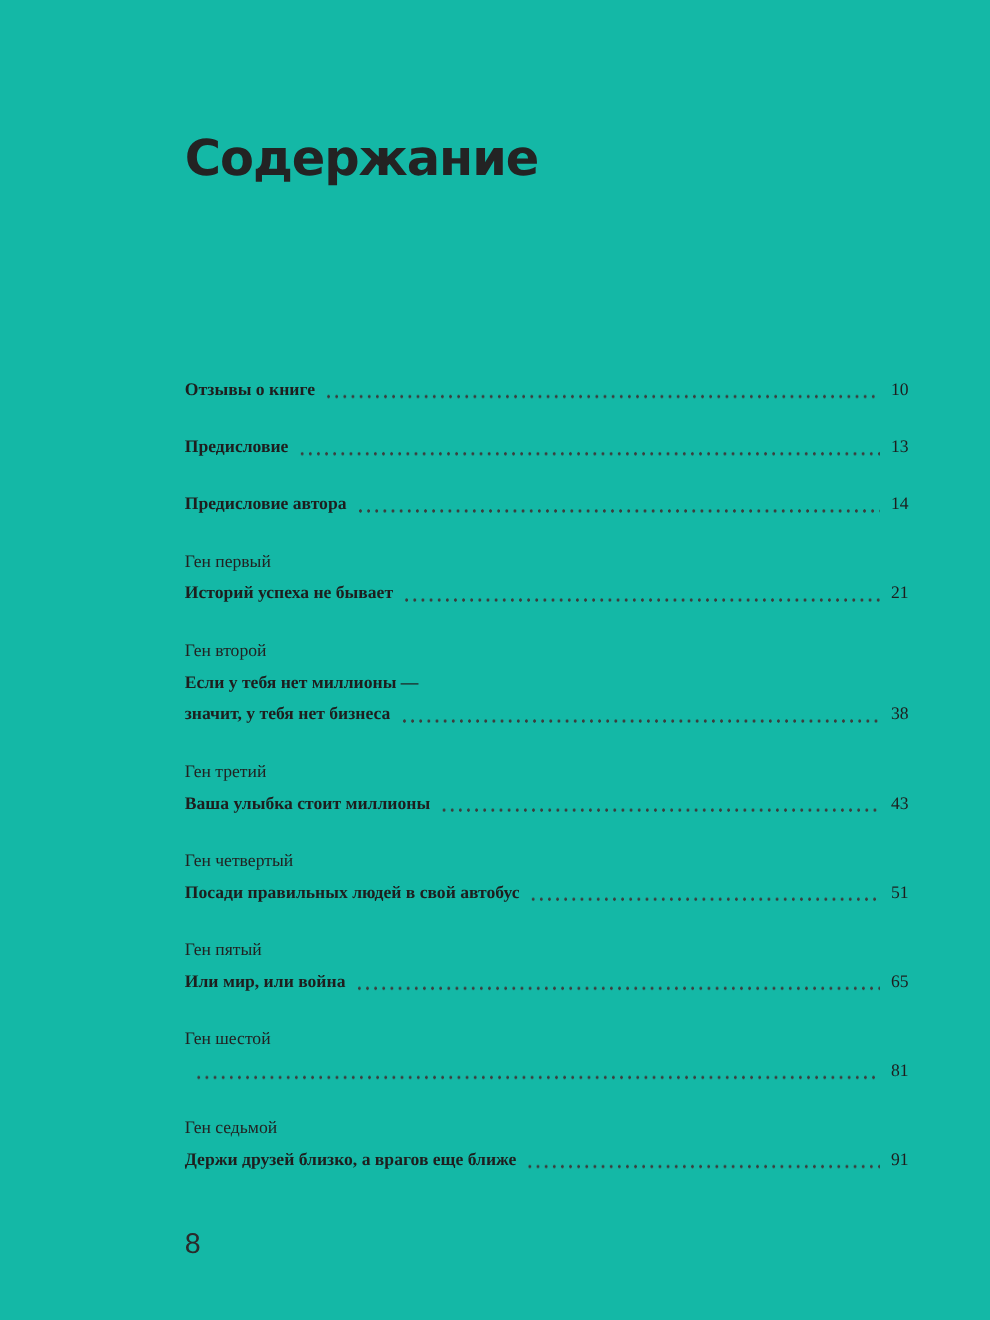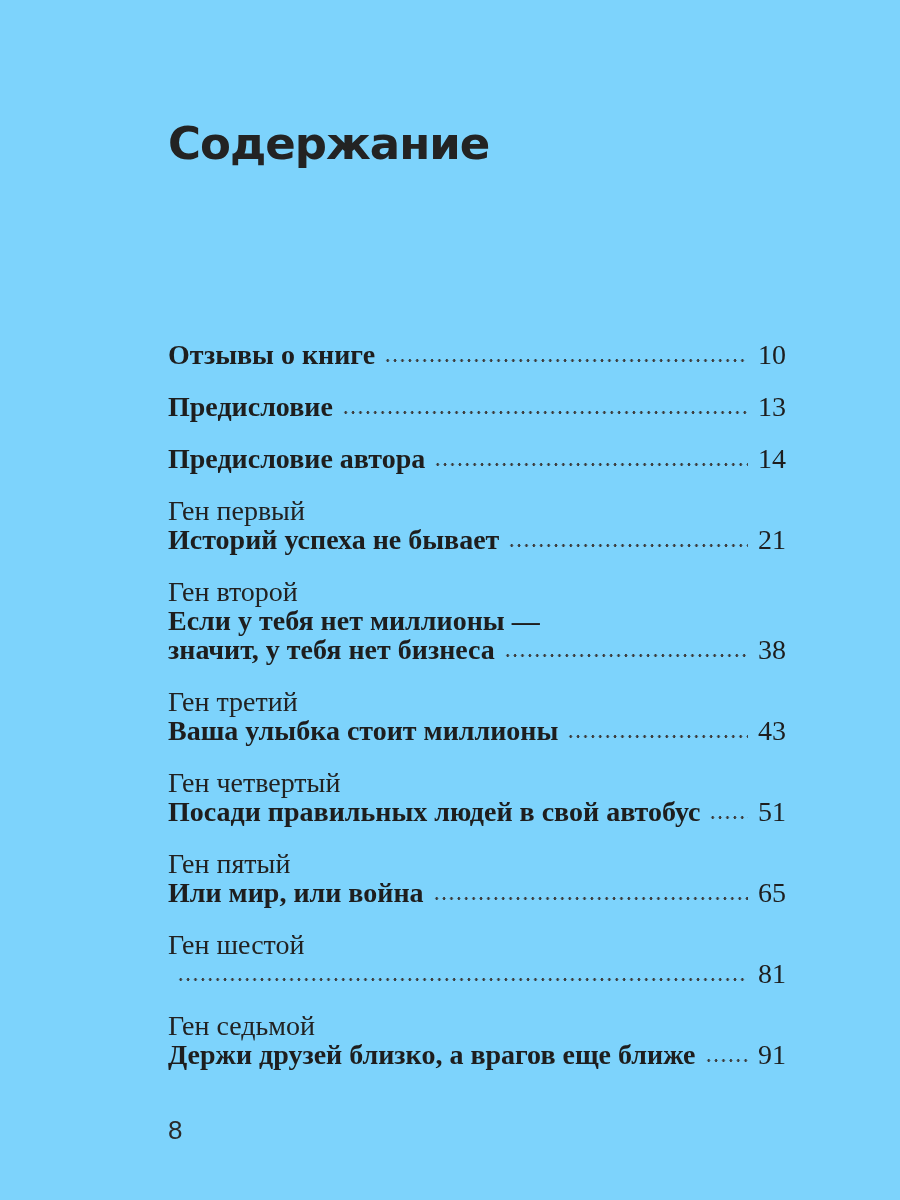--- a/index.html
+++ b/index.html
@@ -5,37 +5,37 @@
   html, body { margin: 0; padding: 0; }
   body {
     width: 900px; height: 1200px;
     background: #ffffff;
     color: #1e1e1e;
     font-family: "Liberation Serif", serif;
   }
   .page {
     box-sizing: border-box;
     width: 900px; height: 1200px;
-    padding: 118px 114px 0 168px;
+    padding: 118px 74px 0 168px;
     overflow: hidden;
-    background: #7dd3fc;
+    background: #14b8a6;
   }
   h1.title {
     margin: 0;
     font-family: "DejaVu Sans", sans-serif;
     font-weight: 700;
     font-size: 45px;
     line-height: 52px;
     letter-spacing: -1px;
     color: #232323;
   }
   .toc { margin-top: 170px; }
   .entry {
     margin-bottom: 23px;
-    font-size: 28px;
+    font-size: 16px;
     line-height: 29px;
   }
   .entry-label { font-weight: 400; color: #222; }
   .line { display: flex; }
   .line .t { font-weight: 700; white-space: pre; }
   .leader {
     flex: 1 1 auto;
     align-self: flex-end;
     height: 5px;
     margin: 0 10px 6px 9px;

